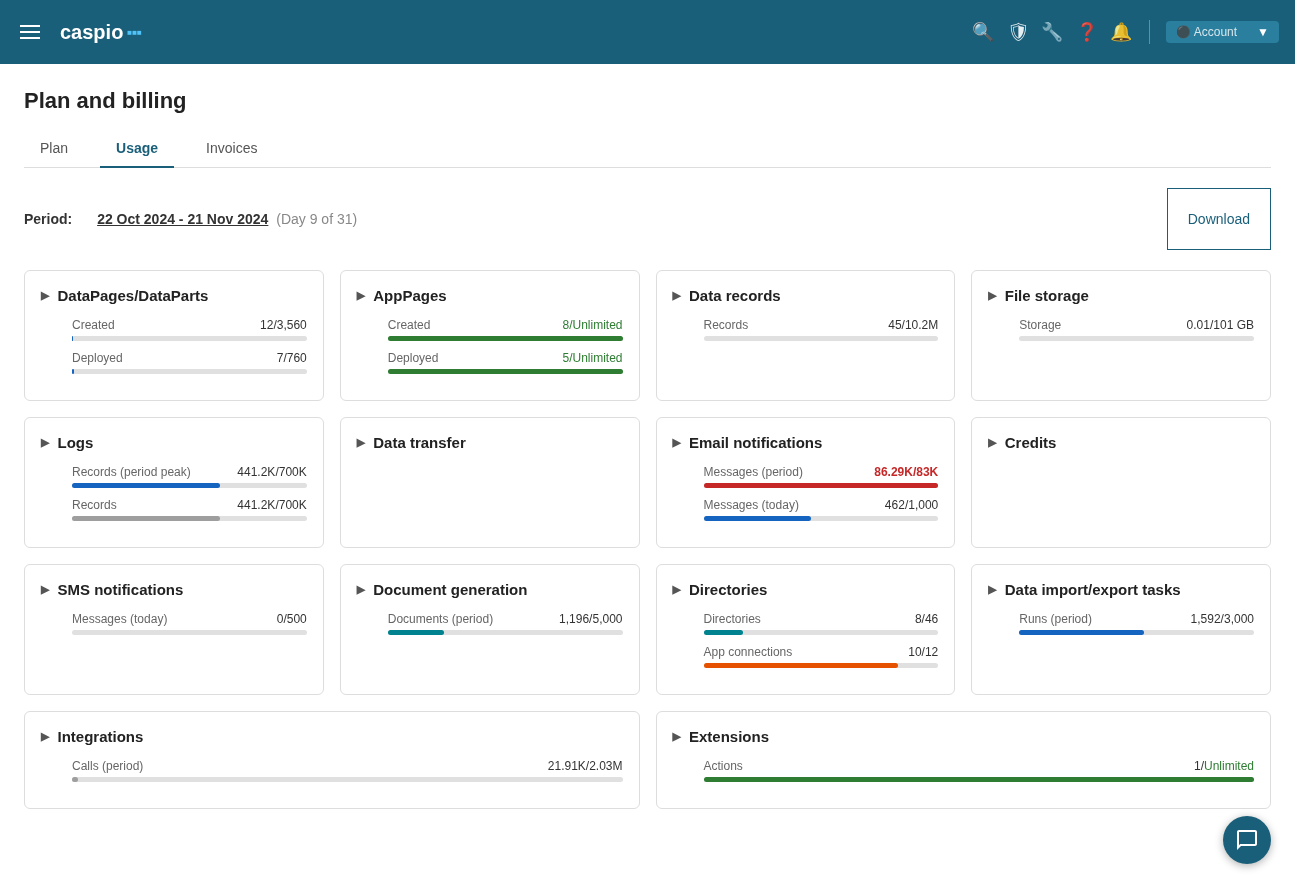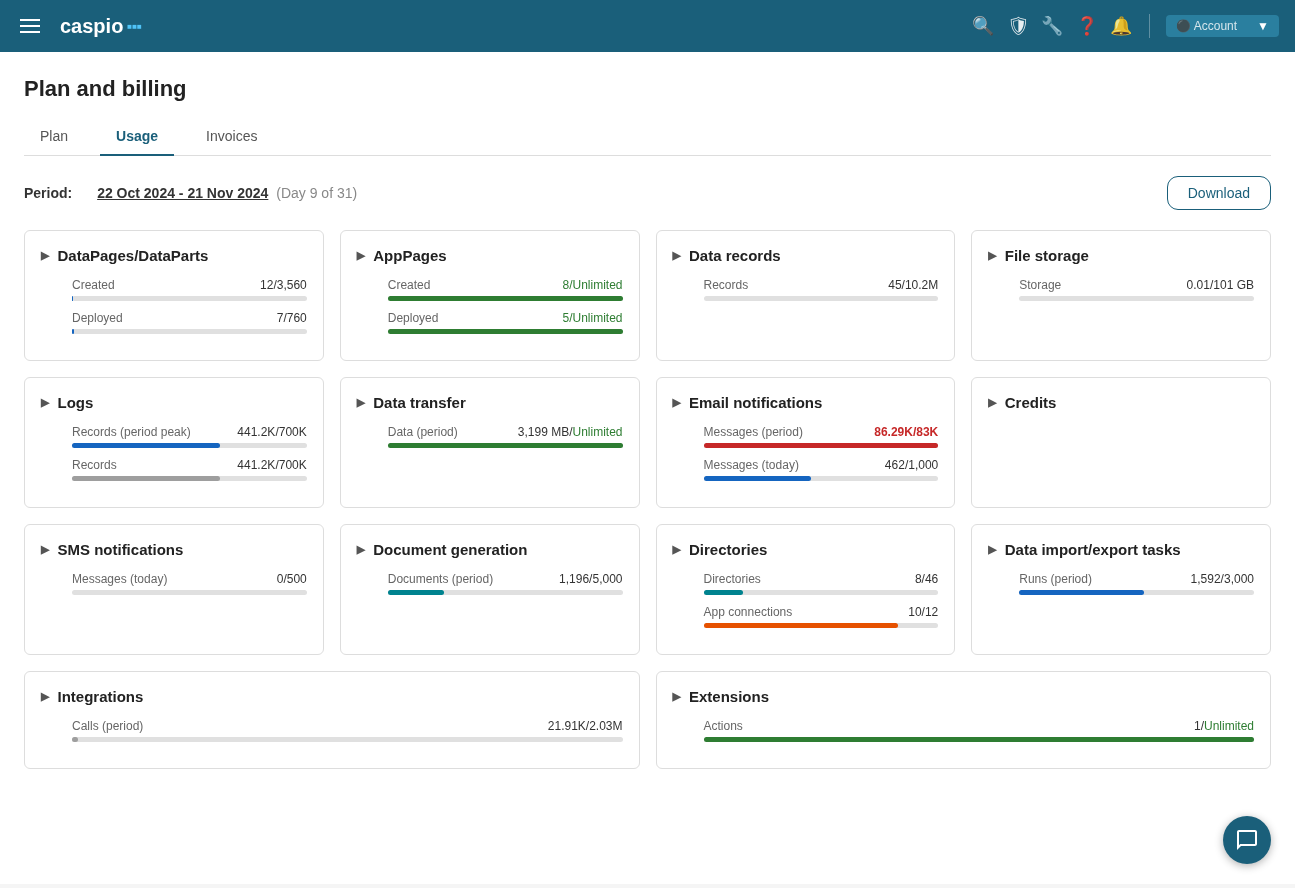--- a/index.html
+++ b/index.html
@@ -1,21 +1,21 @@
 <!DOCTYPE html>
 <html><head>
   <meta charset="utf-8">
   <style>
     * { box-sizing: border-box; margin: 0; padding: 0; }
     body { font-family: -apple-system, BlinkMacSystemFont, 'Segoe UI', sans-serif; background: #f5f5f5; color: #333; font-size: 14px; }
 
     
     .header {
       background: #1a5f7a;
-      height: 52px;
+      height: 64px;
       display: flex;
       align-items: center;
       padding: 0 16px;
       justify-content: space-between;
     }
     .header-left { display: flex; align-items: center; gap: 16px; }
     .hamburger { display: flex; flex-direction: column; gap: 4px; cursor: pointer; padding: 4px; }
     .hamburger span { display: block; width: 20px; height: 2px; background: white; }
     .logo { color: white; font-size: 20px; font-weight: bold; display: flex; align-items: center; gap: 4px; }
     .header-right { display: flex; align-items: center; gap: 12px; }
@@ -33,22 +33,22 @@
     .tab { padding: 10px 16px; cursor: pointer; font-size: 14px; color: #555; border-bottom: 2px solid transparent; margin-bottom: -1px; }
     .tab.active { color: #1a5f7a; border-bottom: 2px solid #1a5f7a; font-weight: 600; }
 
     
     .period-bar { display: flex; align-items: center; justify-content: space-between; margin-bottom: 20px; }
     .period-day { color: #888; }
     .download-btn {
       border: 1px solid #1a5f7a;
       color: #1a5f7a;
       background: white;
-      padding: 8px 20px;
-      border-radius: 11px;
+      padding: 22px 20px;
+      border-radius: 0;
       cursor: pointer;
       font-size: 14px;
     }
 
     
     .cards-grid { display: grid; grid-template-columns: repeat(4, 1fr); gap: 16px; }
 
     .card {
       background: white;
       border: 1px solid #ddd;
@@ -271,29 +271,20 @@
           <div class="progress-fill bar-gray" style="width:63%;"></div>
         </div>
       </div>
     </div>
 
     <div class="card">
       <div class="card-title">
         <span style="font-size:11px; color:#555;">▶</span>
         <span>Data transfer</span>
       </div>
-      <div class="metric">
-        <div class="metric-row">
-          <span class="metric-label">Data (period)</span>
-          <span class="metric-value">3,199 MB/<span style="color:#2e7d32;">Unlimited</span></span>
-        </div>
-        <div class="progress-track">
-          <div class="progress-fill bar-green" style="width:100%;"></div>
-        </div>
-      </div>
     </div>
 
     <div class="card">
       <div class="card-title">
         <span style="font-size:11px; color:#555;">▶</span>
         <span>Email notifications</span>
       </div>
       <div class="metric">
         <div class="metric-row">
           <span class="metric-label">Messages (period)</span>

